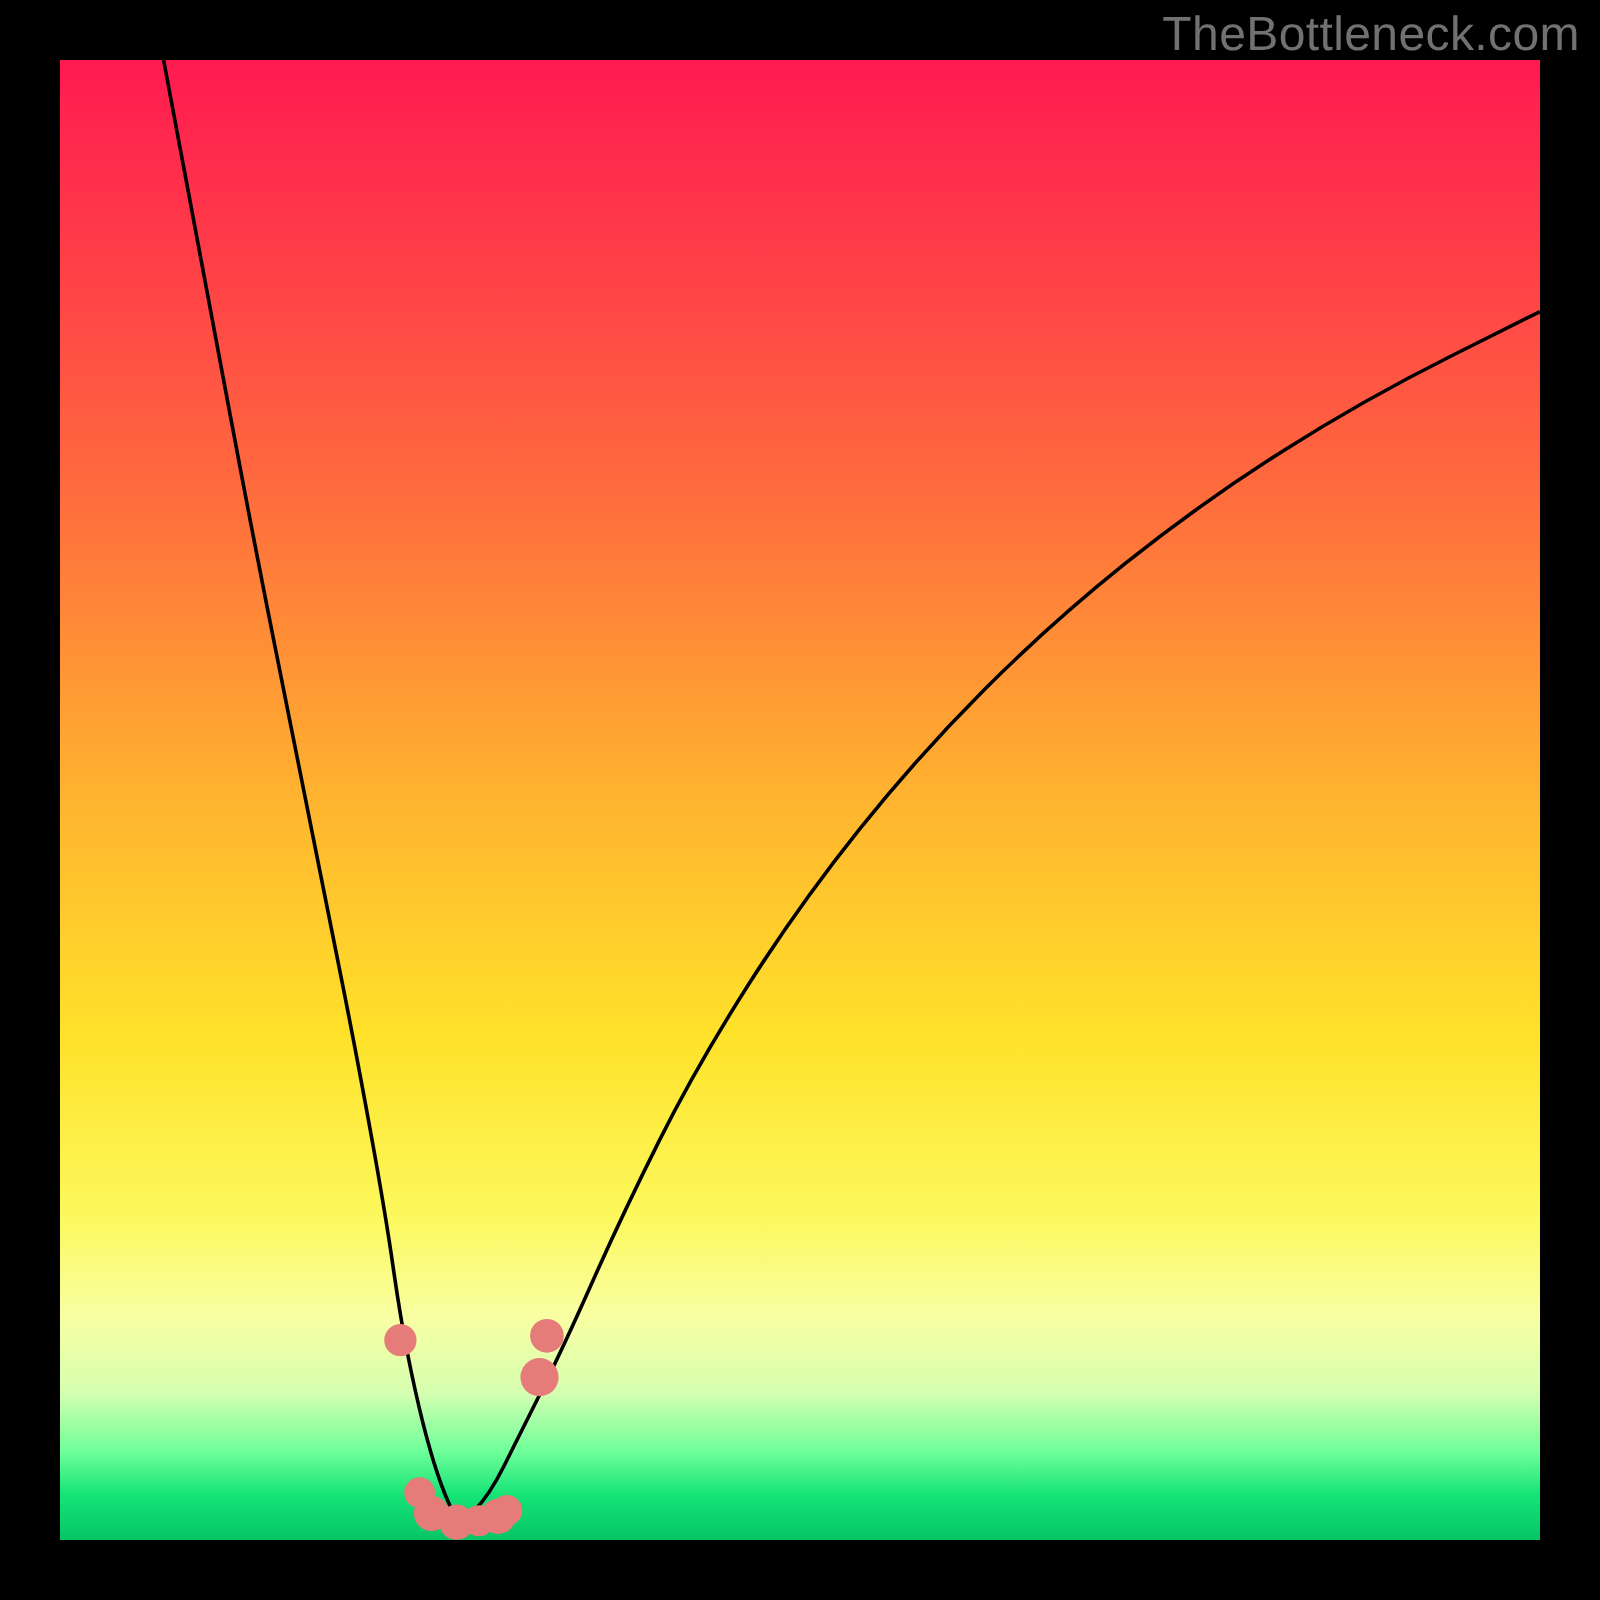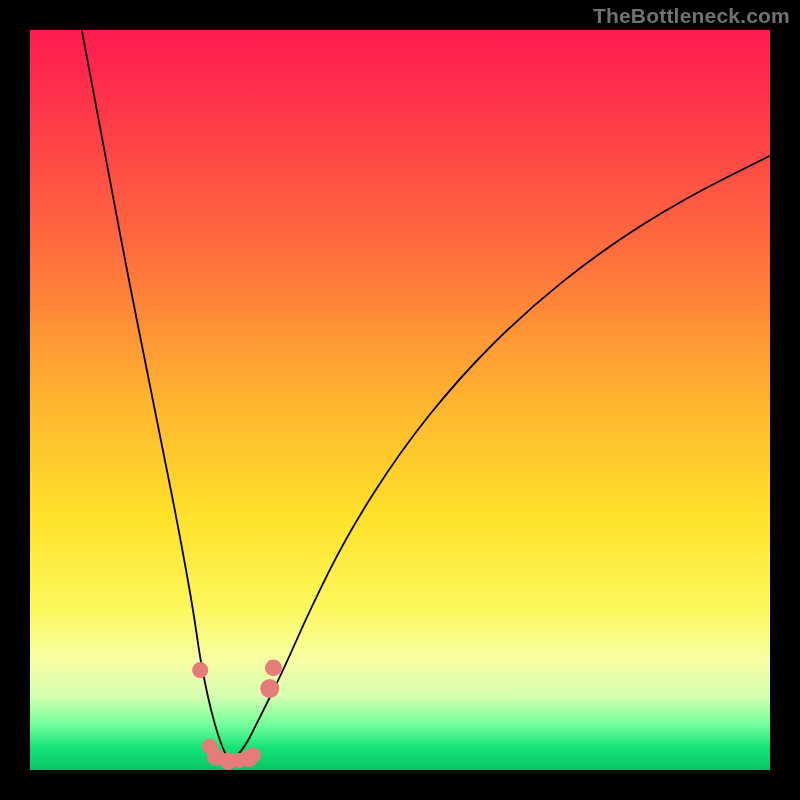--- a/index.html
+++ b/index.html
@@ -39,22 +39,22 @@
       #6fff9a 94%,
       #14e376 97%,
       #06c566 100%
     );
   }
   .watermark {
     position: absolute;
     top: 4px;
     right: 10px;
     color: #717171;
-    font-size: 21px;
-    font-weight: 700;
+    font-size: 24px;
+    font-weight: 400;
     letter-spacing: 0.2px;
     user-select: none;
   }
   svg.curves {
     position: absolute;
     top: 0;
     left: 0;
     width: 740px;
     height: 740px;
     overflow: visible;

